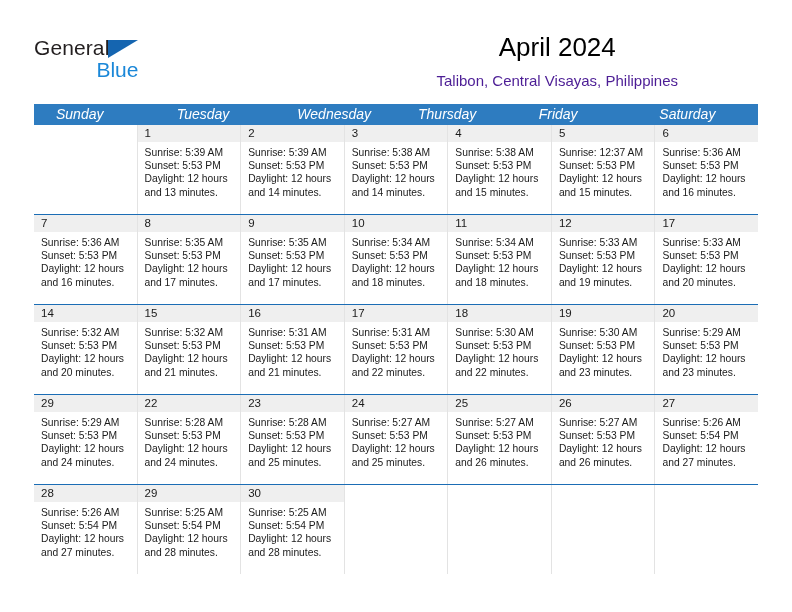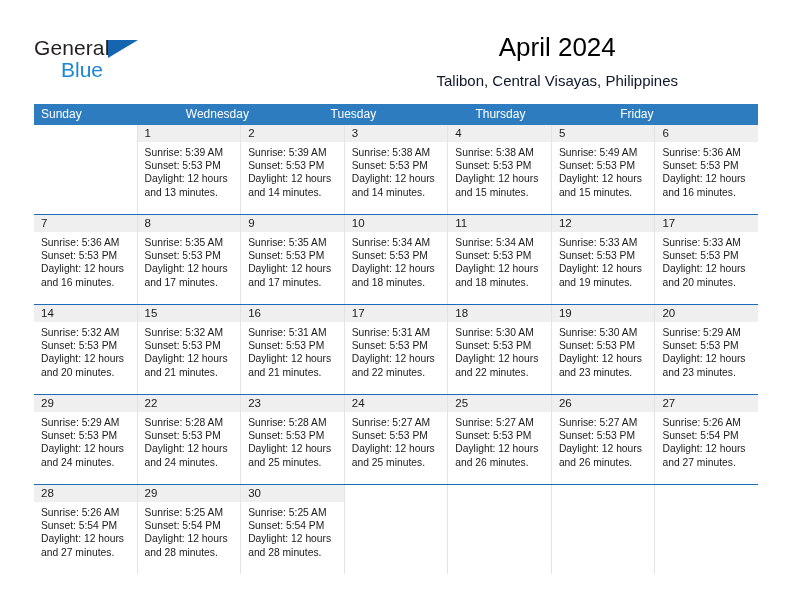--- a/index.html
+++ b/index.html
@@ -13,33 +13,33 @@
   .page { position: relative; width: 792px; height: 612px; }
 
   
   .masthead { position: absolute; left: 0; top: 0; width: 712px; height: 100px; }
 
   .logo { position: absolute; left: 34px; top: 36px; }
   .logo-row1 { font-size: 21px; color: #231f20; line-height: 24px; letter-spacing: .1px; position: relative; }
   .logo-row1 .word { display: inline-block; }
   .logo-tri { display: inline-block; width: 0; height: 0; vertical-align: -3px; margin-left: -1px;
               border-left: 30px solid #1565b0; border-bottom: 18px solid transparent; }
-  .logo-row2 { font-size: 21px; color: #1a87d8; line-height: 22px; margin-top: -1px; margin-left: 27px; }
+  .logo-row2 { font-size: 21px; color: #1a87d8; line-height: 22px; margin-top: -1px; margin-left: 27px; text-align: right; }
 
   .title-block { position: absolute; right: 34px; top: 30px; text-align: center; }
   .cal-title { font-size: 26px; color: #000; line-height: 34px; font-weight: normal; }
-  .cal-subtitle { font-size: 15px; color: #0f172a; line-height: 22px; margin-top: 6px; }
+  .cal-subtitle { font-size: 15px; color: #4c1d95; line-height: 22px; margin-top: 6px; }
 
   
   .calendar { position: absolute; left: 34px; top: 104px; width: 724px; }
 
   .weekdays { display: flex; background: #2e7cc0; height: 21px; }
   .weekday {
-    flex: 1 1 0; color: #ffffff; font-size: 12px; line-height: 21px;
-    padding-left: 7px; white-space: nowrap;
+    flex: 1 1 0; color: #ffffff; font-size: 14px; line-height: 21px;
+    padding-left: 22px; white-space: nowrap; font-style: italic;
   }
 
   .week { display: flex; border-top: 1.6px solid #1b6db5; }
   .week:first-of-type { border-top: none; }
   .day {
     flex: 1 1 0; height: 89px; background: #ffffff;
     border-right: 1px solid #e3e3e3; position: relative; overflow: hidden;
   }
   .day:last-child { border-right: none; }
   .day.empty .daynum-bar { background: transparent; }
@@ -72,24 +72,25 @@
     <div class="title-block">
       <h1 class="cal-title">April 2024</h1>
       <div class="cal-subtitle">Talibon, Central Visayas, Philippines</div>
     </div>
 
   </div>
 
   <div class="calendar">
     <div class="weekdays">
         <div class="weekday">Sunday</div>
+        <div class="weekday">Tuesday</div>
         <div class="weekday">Wednesday</div>
-        <div class="weekday">Tuesday</div>
         <div class="weekday">Thursday</div>
         <div class="weekday">Friday</div>
+        <div class="weekday">Saturday</div>
       </div>
     <div class="weeks">
         <div class="week">
           <div class="day empty">
             <div class="daynum-bar">
               <div class="daynum"></div>
             </div>
           </div>
           <div class="day">
             <div class="daynum-bar">
@@ -129,21 +130,21 @@
               <p>Sunrise: 5:38 AM</p>
               <p>Sunset: 5:53 PM</p>
               <p class="wrap">Daylight: 12 hours and 15 minutes.</p>
             </div>
           </div>
           <div class="day">
             <div class="daynum-bar">
               <div class="daynum">5</div>
             </div>
             <div class="daybody">
-              <p>Sunrise: 5:49 AM</p>
+              <p>Sunrise: 12:37 AM</p>
               <p>Sunset: 5:53 PM</p>
               <p class="wrap">Daylight: 12 hours and 15 minutes.</p>
             </div>
           </div>
           <div class="day">
             <div class="daynum-bar">
               <div class="daynum">6</div>
             </div>
             <div class="daybody">
               <p>Sunrise: 5:36 AM</p>

